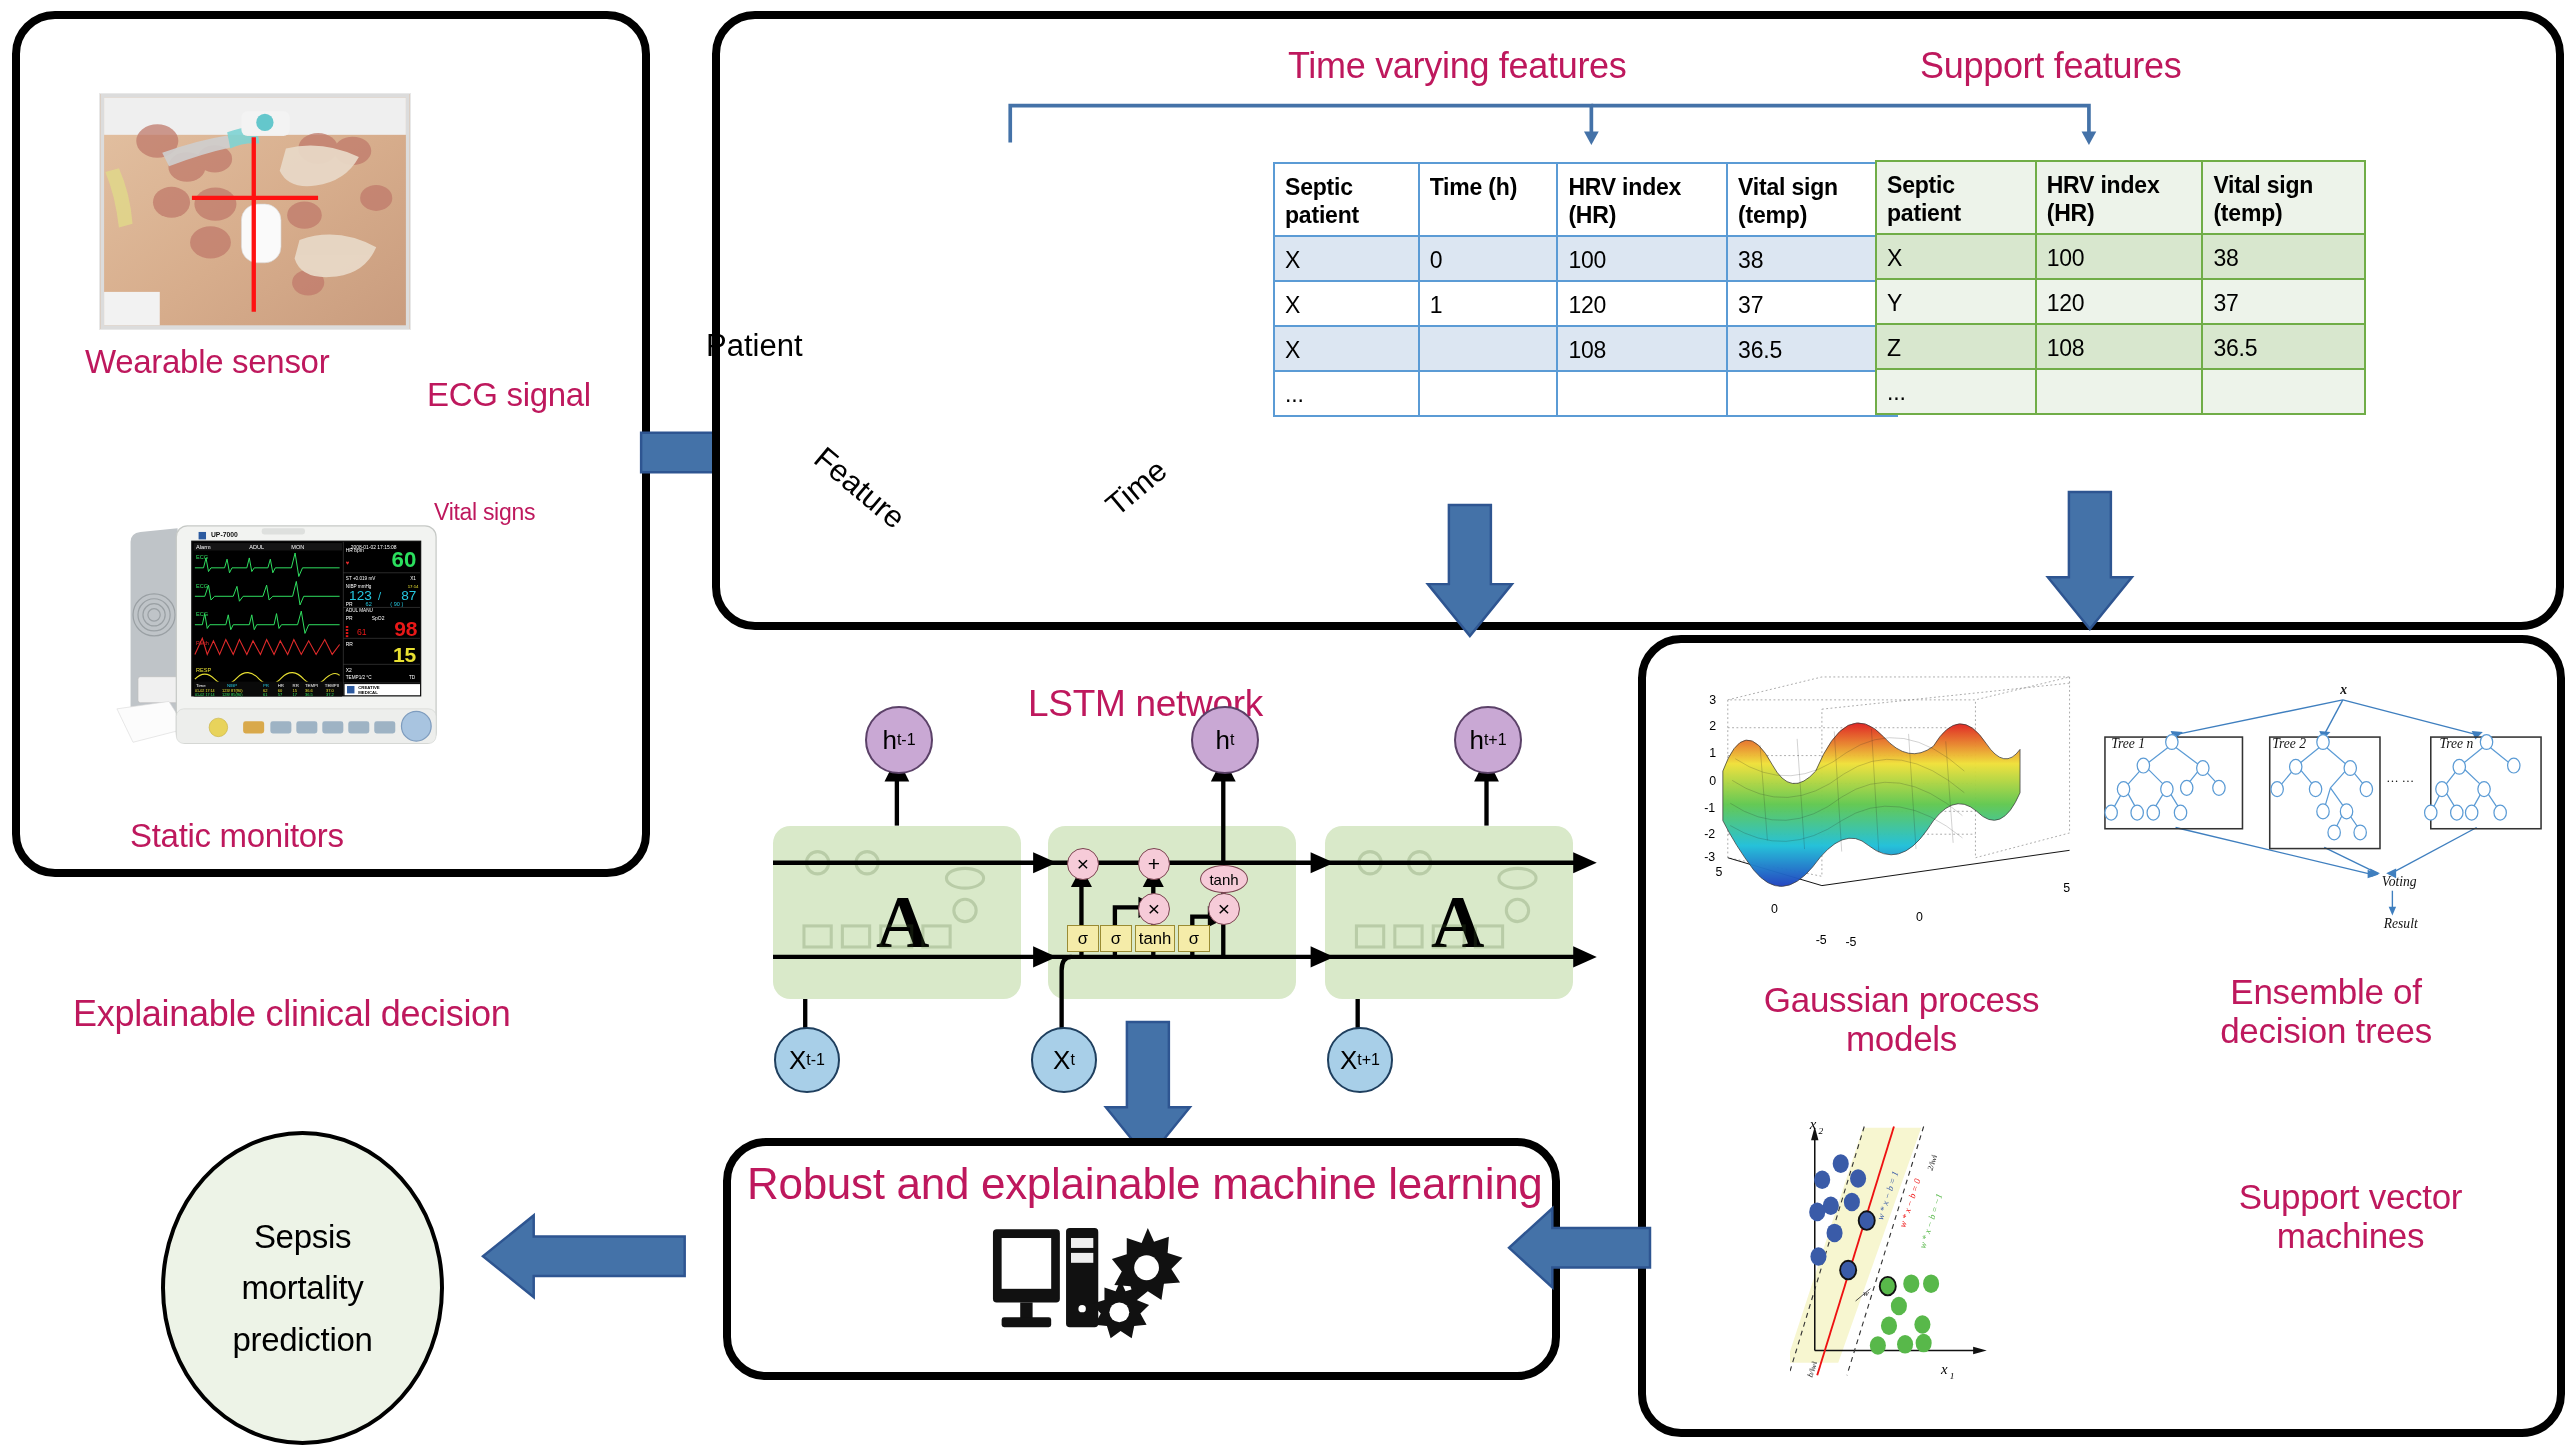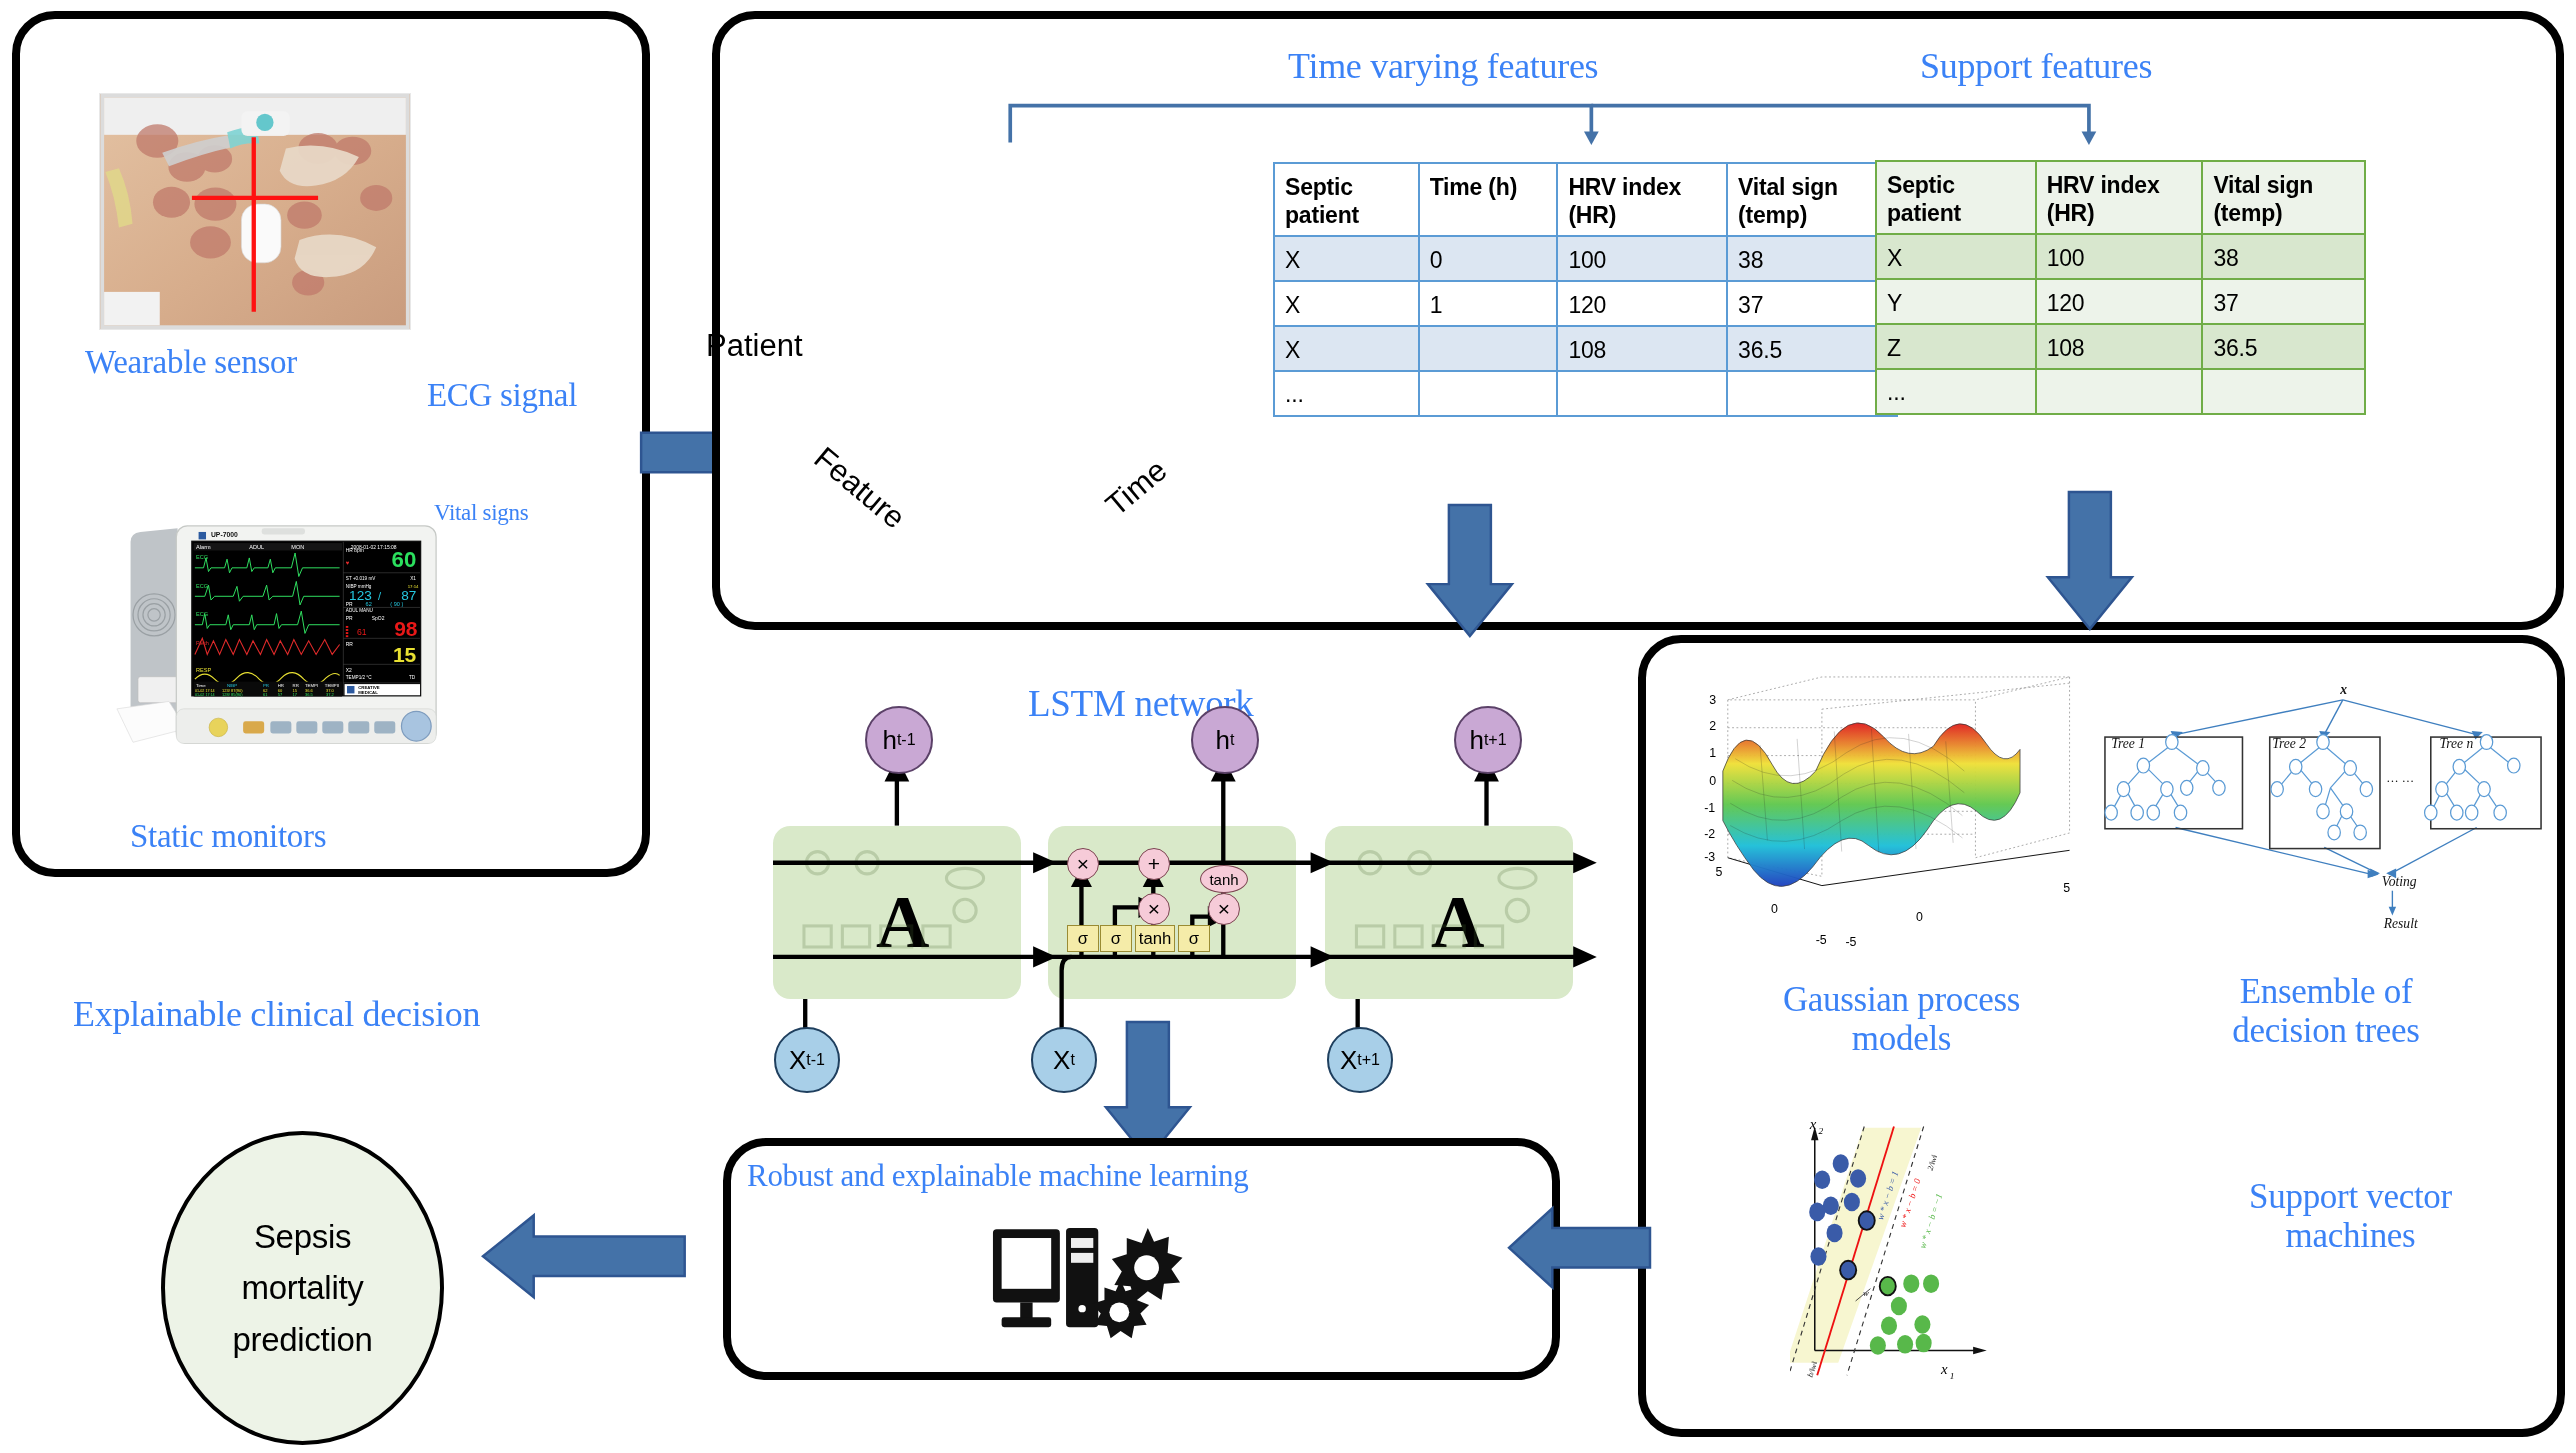--- a/index.html
+++ b/index.html
@@ -1,20 +1,20 @@
 <!DOCTYPE html>
 <html style="font-size:10px"><head>
 <meta charset="utf-8">
 <style>
   html,body{margin:0;padding:0;background:#fff;}
   body{width:2576px;height:1453px;position:relative;overflow:hidden;
        font-family:"Liberation Sans",sans-serif;color:#000;}
   .abs{position:absolute;}
   .panel{position:absolute;border:8px solid #000;border-radius:43px;background:#fff;box-sizing:border-box;}
-  .lbl{position:absolute;font-family:Liberation Serif, serif;color:#3b82f6;
+  .lbl{position:absolute;font-family:Liberation Sans, sans-serif;color:#be185d;
        white-space:pre;line-height:1.12;letter-spacing:-0.3px;}
 
   
   .arrow{position:absolute;}
   .arrow svg{display:block;overflow:visible;}
 
   
   table.dt{position:absolute;border-collapse:collapse;table-layout:fixed;}
   table.dt th,table.dt td{border:2.5px solid #5B9BD5;font-weight:normal;
       font-family:"Liberation Sans",sans-serif;text-align:left;vertical-align:top;
@@ -742,21 +742,21 @@
     </g>
     <g stroke="#333" stroke-width="1.4" fill="none">
       <line x1="106" y1="300" x2="130" y2="280"></line>
     </g>
   </svg>
 </div>
 <div class="lbl" style="left:2202px;top:1177px;font-size:35px;text-align:center;width:297px;">Support vector
 machines</div>
 
 <div class="panel" style="left:723px;top:1138px;width:837px;height:242px;"></div>
-<div class="lbl" style="left:747px;top:1159px;font-size:31px;">Robust and explainable machine learning</div>
+<div class="lbl" style="left:747px;top:1159px;font-size:44px;">Robust and explainable machine learning</div>
 
 <div class="abs" style="left:988px;top:1223px;">
   <svg width="223" height="118" viewBox="0 0 360 190">
     <g fill="#111">
       <rect x="8" y="10" width="108" height="118" rx="6"></rect>
       <rect x="22" y="24" width="80" height="82" fill="#fff"></rect>
       <rect x="52" y="128" width="20" height="26"></rect>
         <rect x="22" y="152" width="80" height="16" rx="4"></rect>
       <rect x="126" y="8" width="52" height="160" rx="6"></rect>
       <rect x="134" y="24" width="36" height="16" fill="#eee"></rect>

